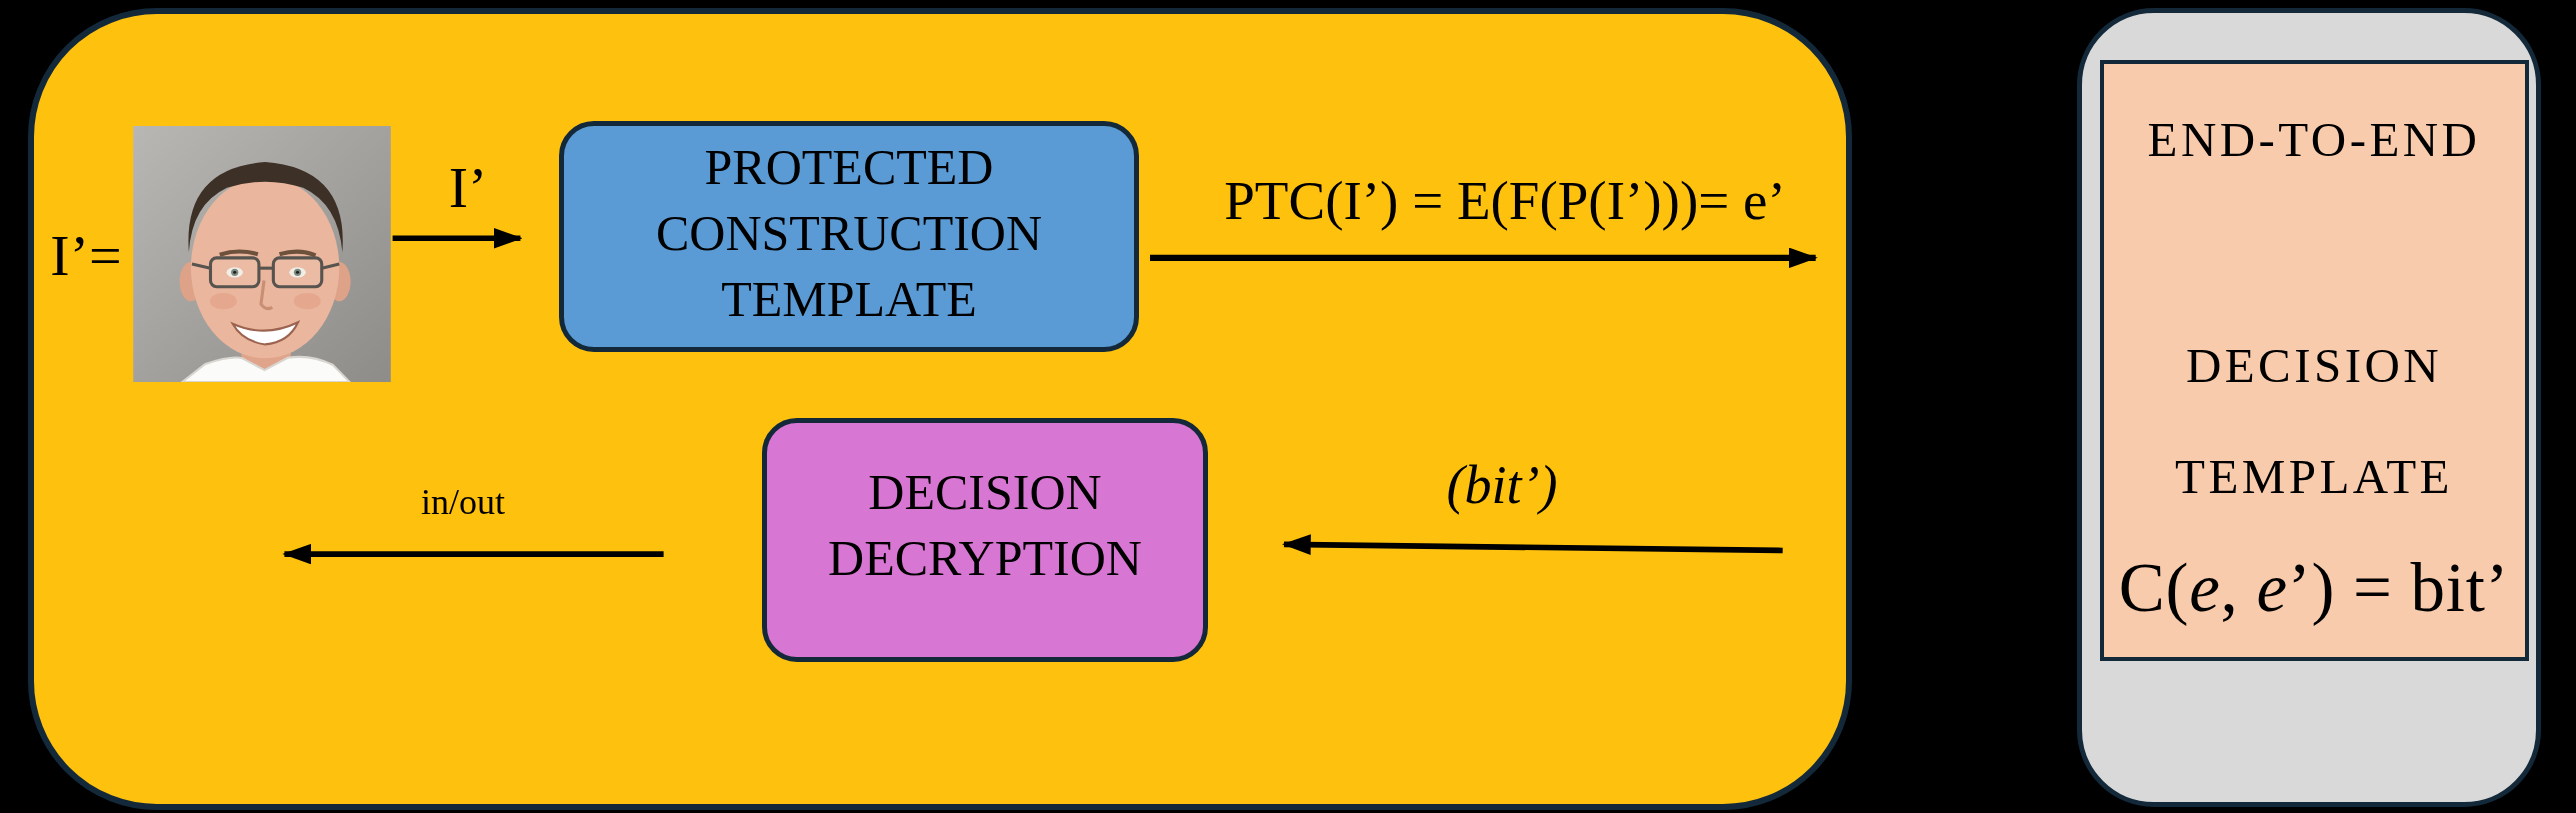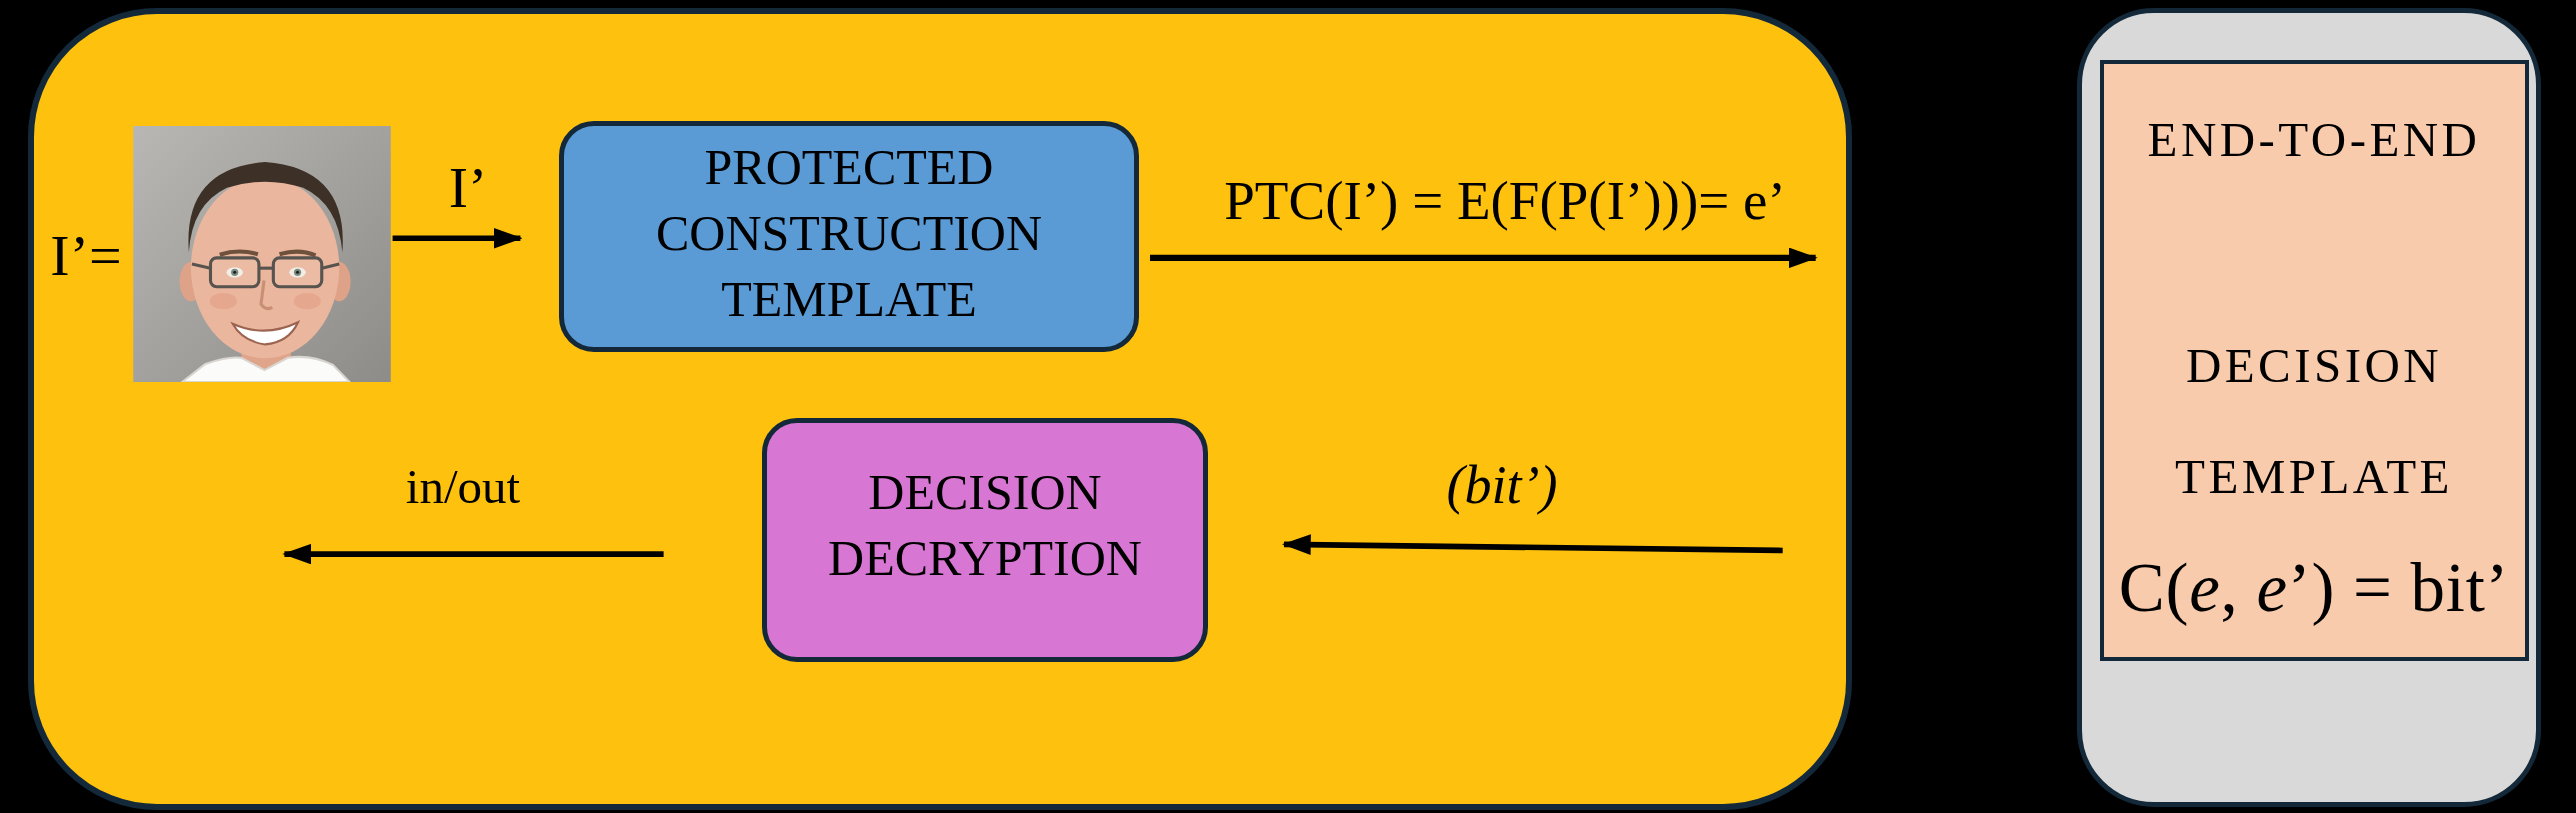--- a/index.html
+++ b/index.html
@@ -15,21 +15,21 @@
   .screen-line{position:absolute;left:0;width:100%;text-align:center;transform:translateY(-50%);
                font-size:49px;letter-spacing:0.07em;white-space:nowrap;}
   .screen-formula{position:absolute;left:0;width:100%;text-align:center;transform:translateY(-50%);
                   font-size:69px;letter-spacing:0.01em;white-space:nowrap;}
   .photo{position:absolute;left:133px;top:126px;width:258px;height:256px;}
   .floating-label{position:absolute;transform:translate(-50%,-50%);white-space:nowrap;text-align:center;}
   .lbl-Ieq{left:86px;top:255px;font-size:58px;}
   .lbl-I{left:468px;top:187px;font-size:58px;}
   .lbl-ptcformula{left:1485px;top:200px;font-size:55px;margin-left:20px;}
   .lbl-bit{left:1502px;top:485px;font-size:54px;font-style:italic;}
-  .lbl-inout{left:463px;top:486px;font-size:49px;}
+  .lbl-inout{left:463px;top:502px;font-size:36px;}
   .node-box{position:absolute;box-sizing:border-box;border:5.2px solid #13293A;border-radius:35px;
             display:flex;flex-direction:column;align-items:center;justify-content:center;
             text-align:center;font-size:50px;line-height:1.32;}
   .ptc-box{left:559px;top:121px;width:580px;height:231px;background:#5B9BD5;padding-bottom:7.2px;}
   .dec-box{left:762px;top:418px;width:446px;height:244px;background:#D877D3;padding-bottom:31px;}
   .arrows{position:absolute;left:0;top:0;pointer-events:none;}
 </style>
 </head>
 <body>
 

